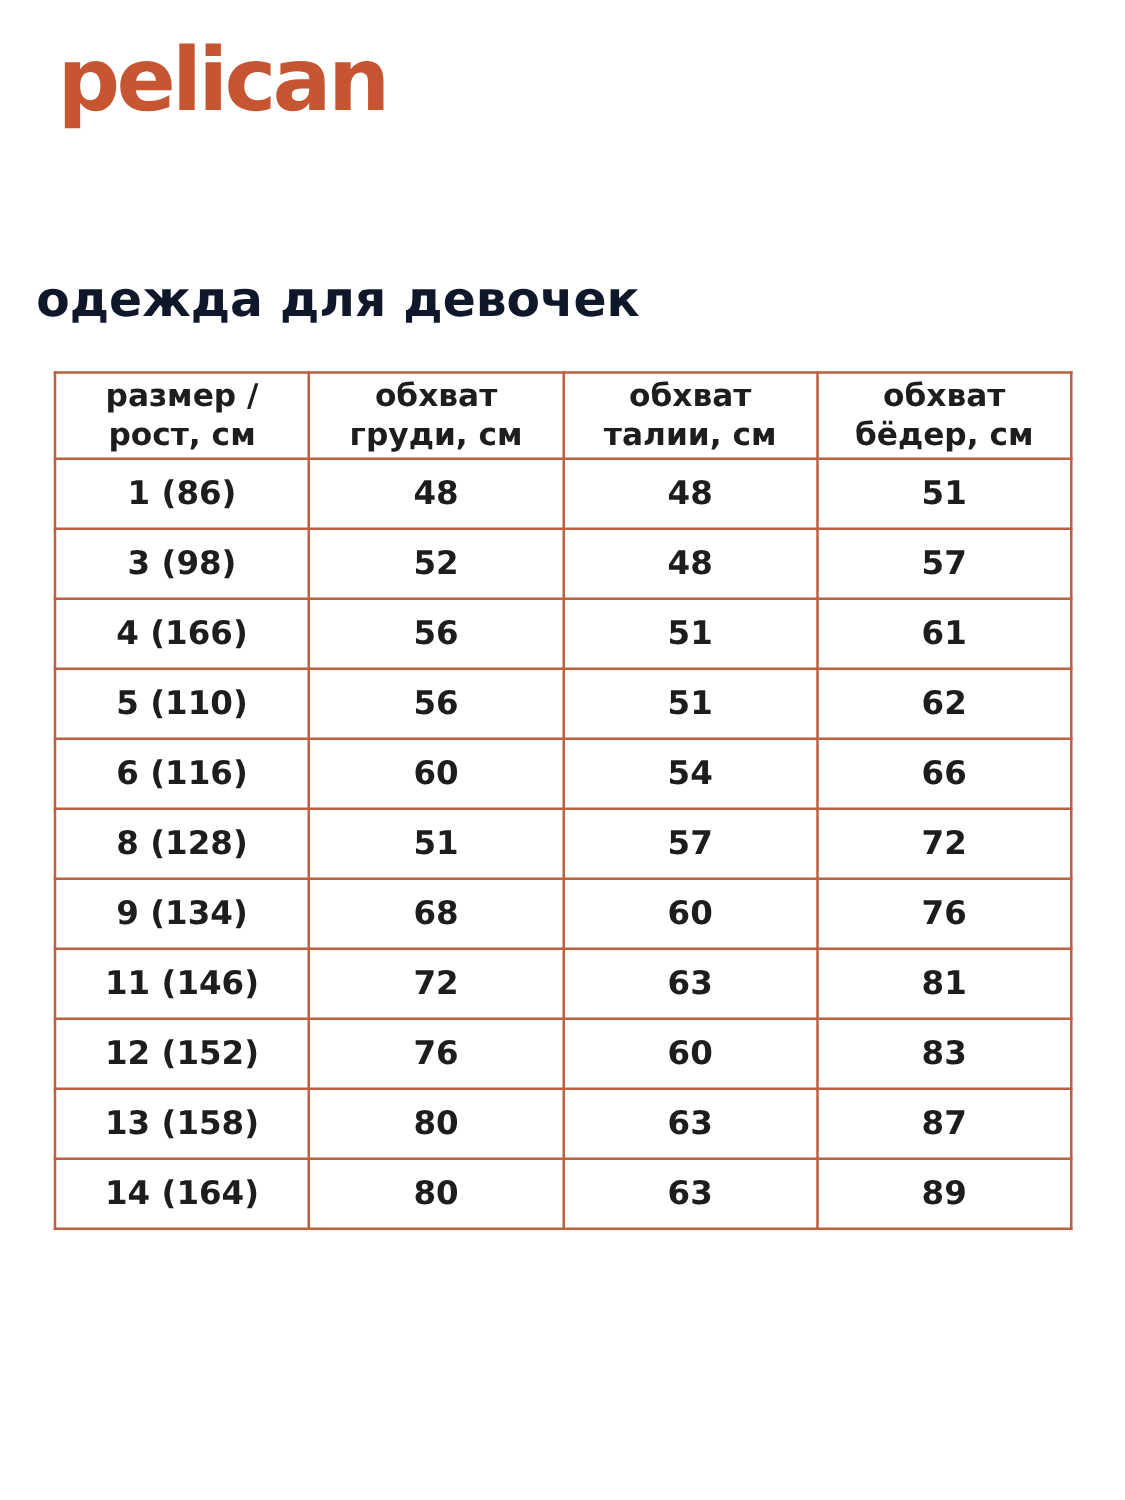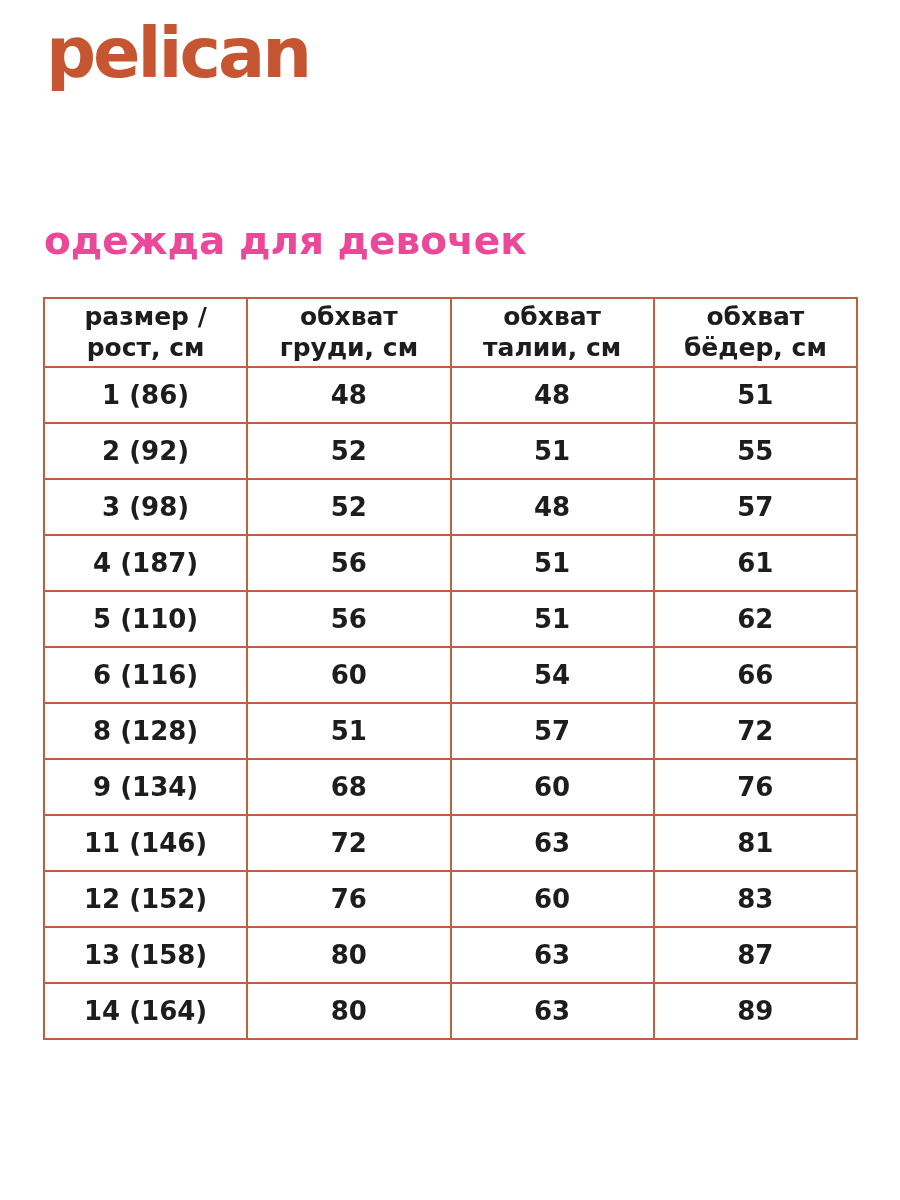--- a/index.html
+++ b/index.html
@@ -11,34 +11,34 @@
   .page {
     position: relative;
     width: 900px;
     height: 1200px;
     background: #ffffff;
     overflow: hidden;
   }
   .logo {
     position: absolute;
     left: 46px;
-    top: 15px;
+    top: 26px;
     font-size: 70px;
     font-weight: bold;
     letter-spacing: -3px;
     color: #c65532;
     line-height: 1.1;
   }
   .heading {
     position: absolute;
-    left: 44px;
+    left: 29px;
     top: 218px;
     font-size: 39px;
     font-weight: bold;
-    color: #ec4899;
+    color: #0f172a;
     letter-spacing: 0px;
   }
   table.size-table {
     position: absolute;
     left: 43px;
     top: 297px;
     width: 815px;
     border-collapse: collapse;
     table-layout: fixed;
   }
@@ -87,33 +87,27 @@
       </tr>
     </thead>
     <tbody>
         <tr>
           <td>1 (86)</td>
           <td>48</td>
           <td>48</td>
           <td>51</td>
         </tr>
         <tr>
-          <td>2 (92)</td>
-          <td>52</td>
-          <td>51</td>
-          <td>55</td>
-        </tr>
-        <tr>
           <td>3 (98)</td>
           <td>52</td>
           <td>48</td>
           <td>57</td>
         </tr>
         <tr>
-          <td>4 (187)</td>
+          <td>4 (166)</td>
           <td>56</td>
           <td>51</td>
           <td>61</td>
         </tr>
         <tr>
           <td>5 (110)</td>
           <td>56</td>
           <td>51</td>
           <td>62</td>
         </tr>

